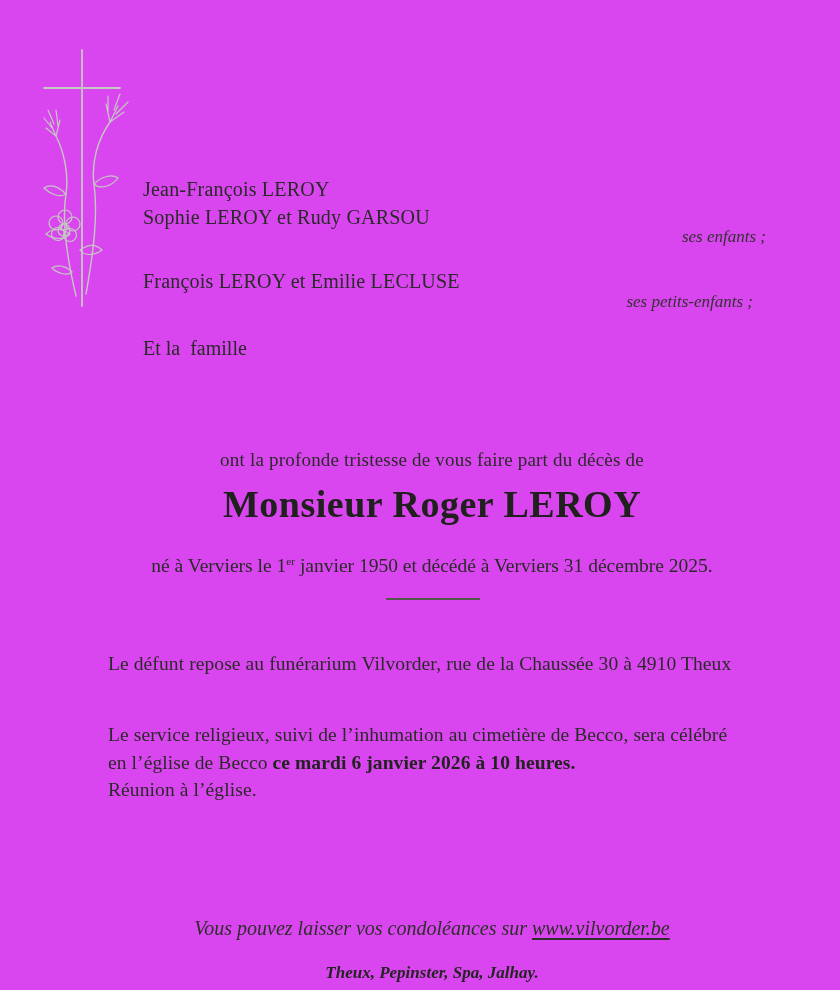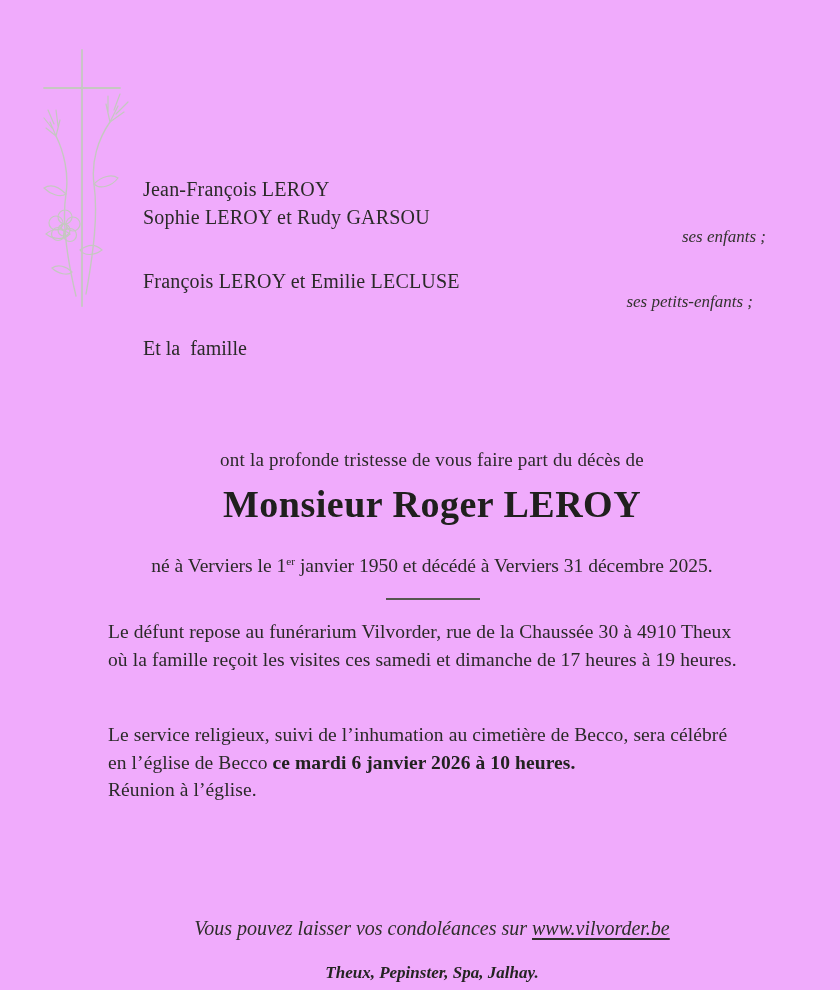--- a/index.html
+++ b/index.html
@@ -5,21 +5,21 @@
   html, body { margin: 0; padding: 0; }
   body {
     background: #e9e9e9;
     font-family: "Liberation Serif", "DejaVu Serif", serif;
   }
   .page {
     position: relative;
     width: 840px;
     height: 990px;
     margin: 0 auto;
-    background: #f0abfc;
+    background: #d946ef;
     color: #2a2a28;
     overflow: hidden;
     font-family: Liberation Serif, serif;
   }
 
   
   .illustration {
     position: absolute;
     left: 36px;
     top: 44px;
@@ -84,21 +84,21 @@
   }
 
   
   .para {
     position: absolute;
     left: 108px;
     font-size: 19.5px;
     line-height: 27.5px;
     letter-spacing: 0.1px;
   }
-  .para-repose { top: 618px; }
+  .para-repose { top: 650px; }
   .para-service { top: 721px; }
   .para-reunion { top: 776px; }
   .para strong { font-weight: bold; color: #222220; }
 
   
   .condolences {
     top: 917px;
     font-style: italic;
     font-size: 20px;
     color: #2e2e2a;
@@ -166,21 +166,20 @@
   <div class="center intro">ont la profonde tristesse de vous faire part du décès de</div>
   <h1 class="center title">Monsieur Roger LEROY</h1>
   <div class="center dates">
     <span>né à Verviers le 1</span><sup>er</sup><span> janvier 1950 et décédé à Verviers 31 décembre 2025.</span>
   </div>
 
   <div class="divider"></div>
 
   <div class="para para-repose">
     <div>Le défunt repose au funérarium Vilvorder, rue de la Chaussée 30 à 4910 Theux</div>
-    <div>où la famille reçoit les visites ces samedi et dimanche de 17 heures à 19 heures.</div>
   </div>
 
   <div class="para para-service">
     <div>Le service religieux, suivi de l’inhumation au cimetière de Becco, sera célébré</div>
     <div><span>en l’église de Becco </span><strong>ce mardi 6 janvier 2026 à 10 heures.</strong></div>
   </div>
 
   <div class="para para-reunion">Réunion à l’église.</div>
 
   <div class="center condolences">

